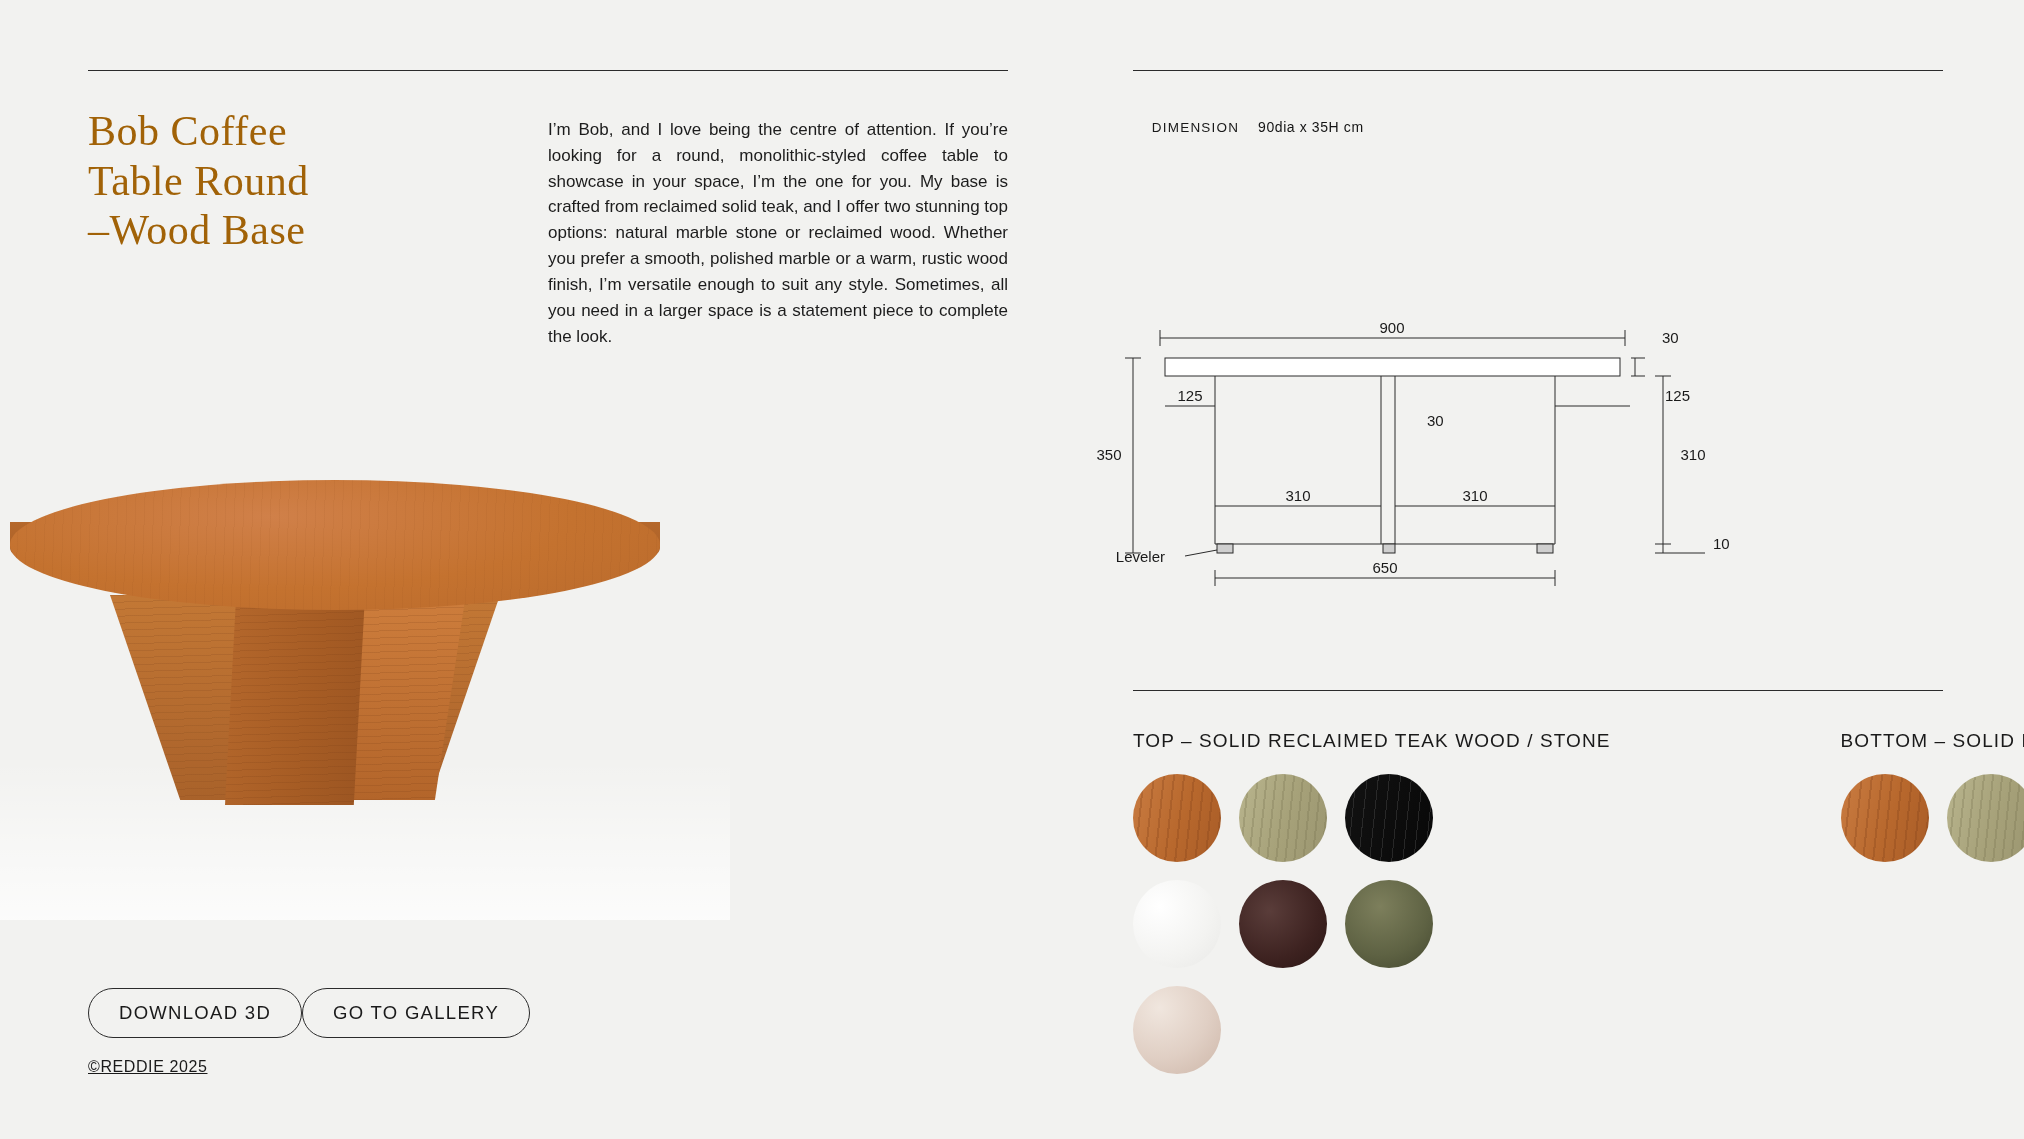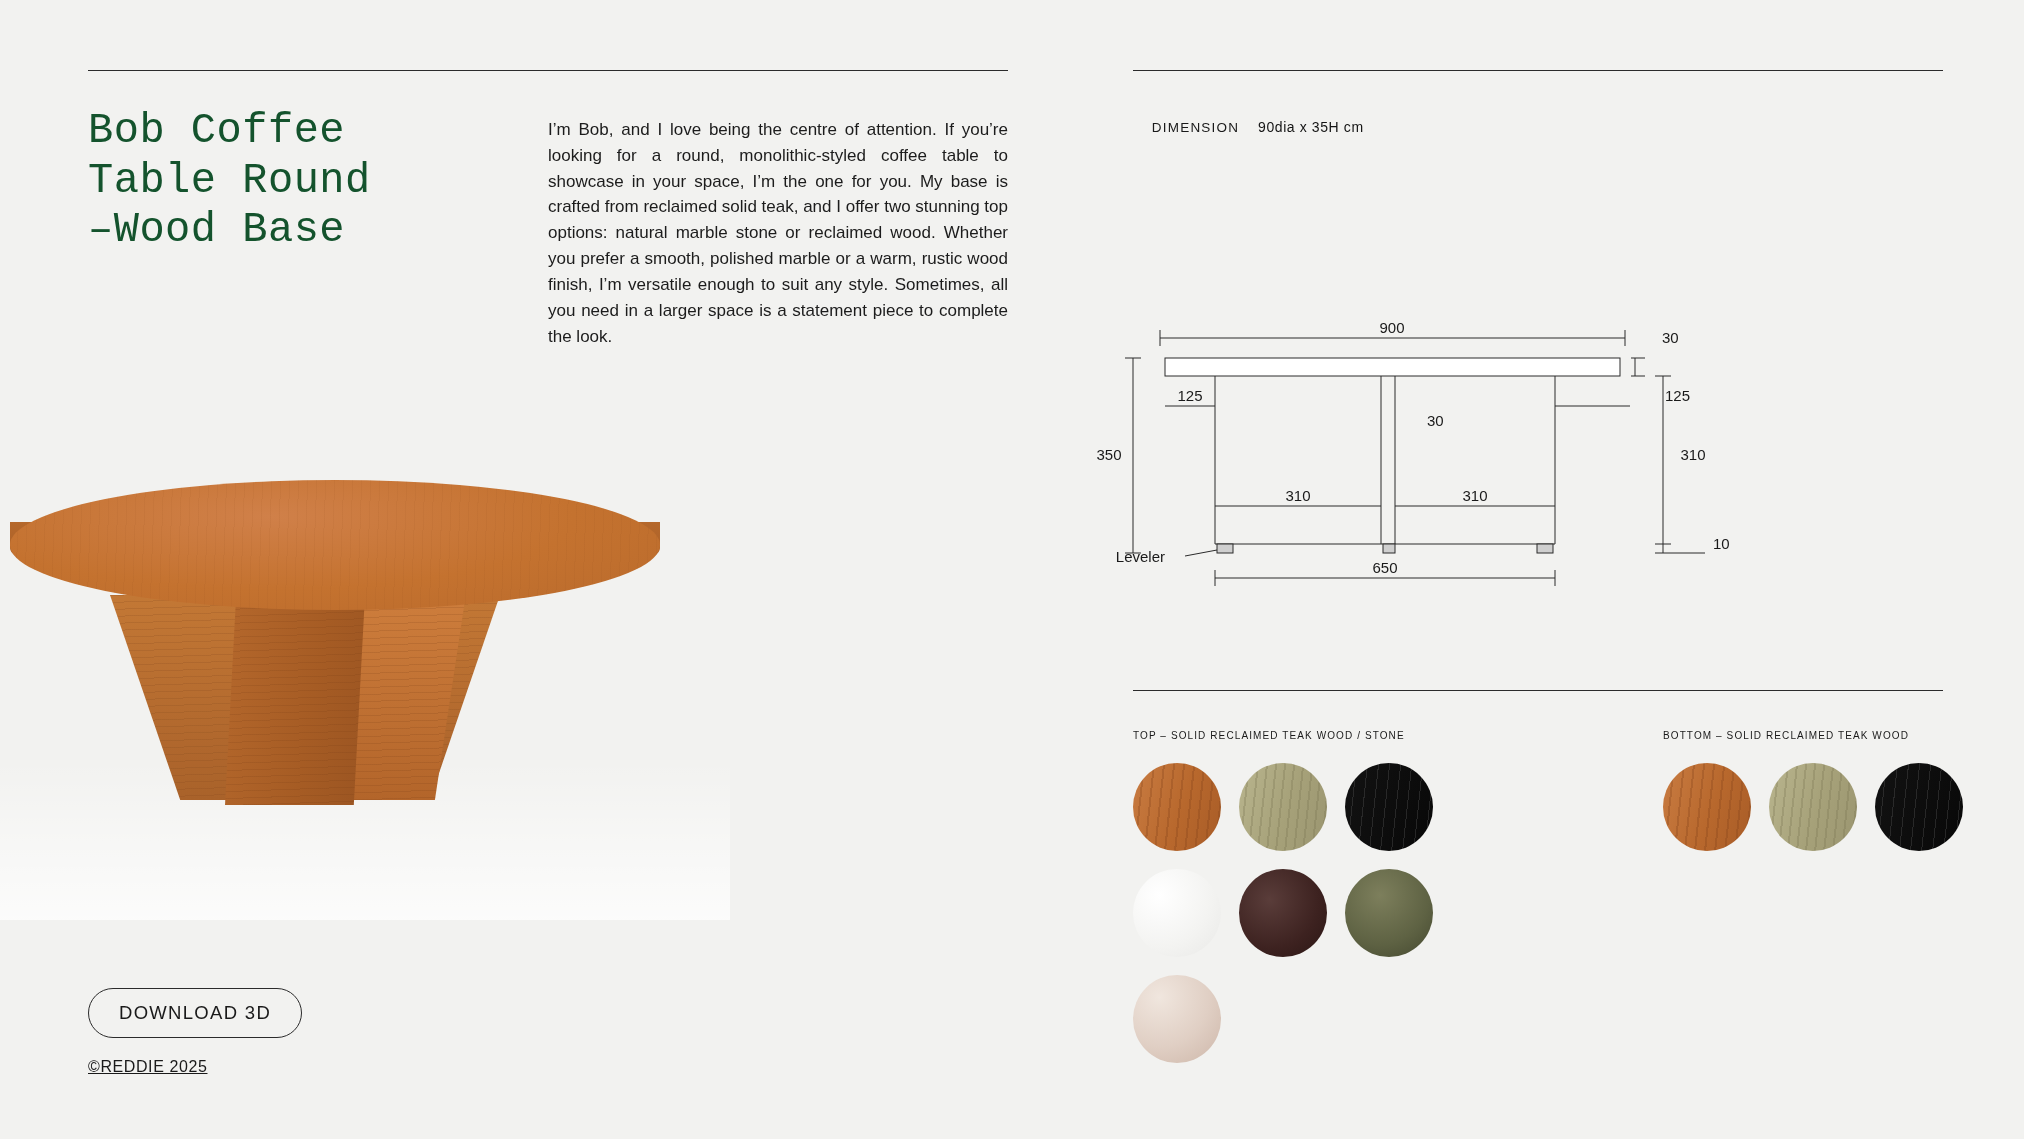--- a/index.html
+++ b/index.html
@@ -33,23 +33,23 @@
   .title-row {
     display: flex;
     margin-top: 36px;
   }
   .product-title {
     width: 460px;
     font-size: 42px;
     line-height: 1.18;
     letter-spacing: 0.5px;
     font-weight: 400;
-    color: #14532d;
+    color: #a16207;
     white-space: pre-line;
-    font-family: Liberation Mono, monospace;
+    font-family: Liberation Serif, serif;
   }
   .product-desc {
     width: 460px;
     font-size: 17px;
     line-height: 1.52;
     text-align: justify;
     color: #1c1c1c;
     padding-top: 10px;
   }
 
@@ -179,21 +179,21 @@
   }
 
   
   .swatch-groups {
     position: absolute;
     left: 1133px; top: 730px;
     display: flex;
     gap: 230px;
   }
   .swatch-group-title {
-    font-size: 10px;
+    font-size: 19px;
     letter-spacing: 1.1px;
     color: #1a1a1a;
     margin-bottom: 22px;
     white-space: nowrap;
   }
   .swatch-grid {
     display: flex;
     flex-wrap: wrap;
     width: 300px;
     gap: 18px;
@@ -276,20 +276,21 @@
         <div class="leg-grain"></div>
       </div>
     <div class="tabletop-edge"></div>
     <div class="tabletop-face">
       <div class="grain"></div>
     </div>
   </div>
 
   <div class="buttons">
     <button class="pill">DOWNLOAD 3D</button>
+    <button class="pill">GO TO GALLERY</button>
   </div>
 
   <div class="copyright">©REDDIE 2025</div>
 
   <div class="right">
     <div class="rule"></div>
     <div class="dim-row">
       <div class="dim-label">DIMENSION</div>
       <div class="dim-value">90dia x 35H cm</div>
     </div>

